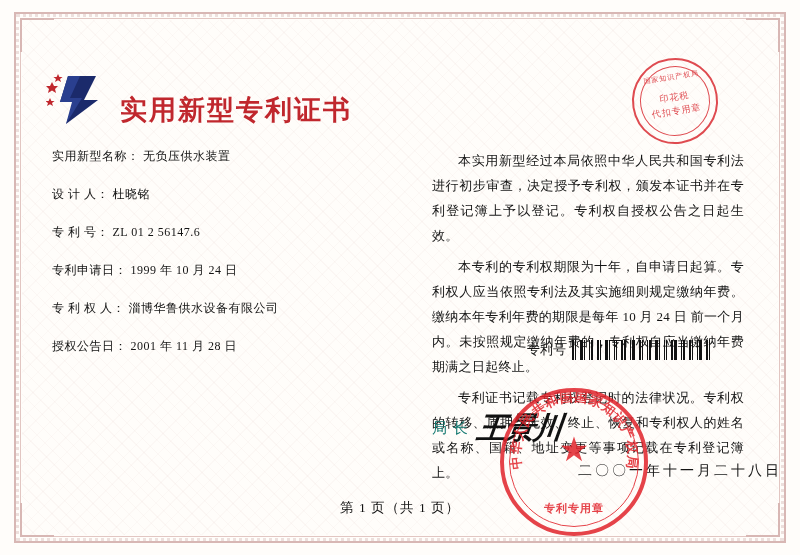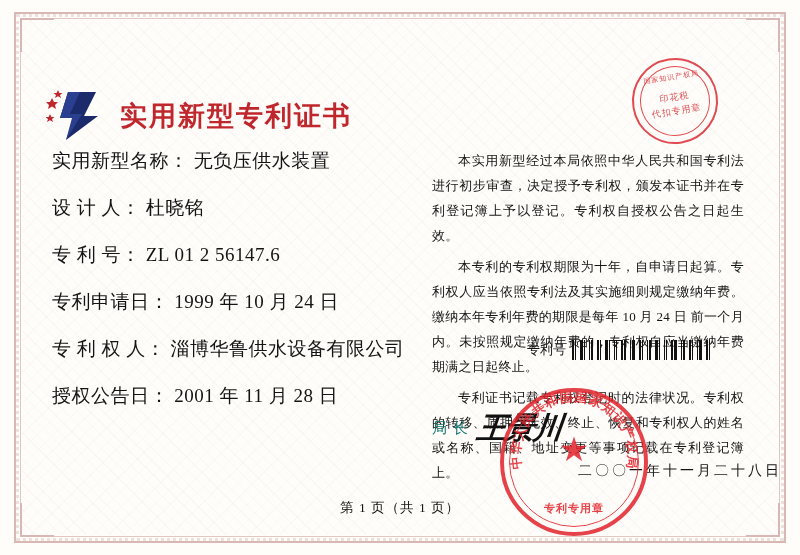--- a/index.html
+++ b/index.html
@@ -58,23 +58,23 @@
   }
   .corner.tl { left: 20px; top: 18px; border-right: none; border-bottom: none; }
   .corner.tr { right: 20px; top: 18px; border-left: none; border-bottom: none; }
   .corner.bl { left: 20px; bottom: 18px; border-right: none; border-top: none; }
   .corner.br { right: 20px; bottom: 18px; border-left: none; border-top: none; }
 
   
   .header {
     position: absolute;
     left: 46px;
-    top: 88px;
+    top: 72px;
     display: flex;
-    align-items: center;
+    align-items: flex-end;
   }
   .logo {
     width: 64px;
     height: 56px;
     position: relative;
     margin-right: 10px;
   }
   .logo svg { display: block; }
   .main-title {
     font-family: "DejaVu Sans", "Liberation Sans", sans-serif;
@@ -129,21 +129,21 @@
   .seal-top .t3 { top: 46px; font-size: 9px; }
 
   
   .fields {
     position: absolute;
     left: 52px;
     top: 148px;
     width: 370px;
   }
   .field-row {
-    font-size: 19px;
+    font-size: 12px;
     color: #141414;
     margin-bottom: 21px;
     white-space: nowrap;
     letter-spacing: .5px;
   }
   .field-label { color: #141414; }
   .field-value { color: #141414; }
 
   
   .body-text {

